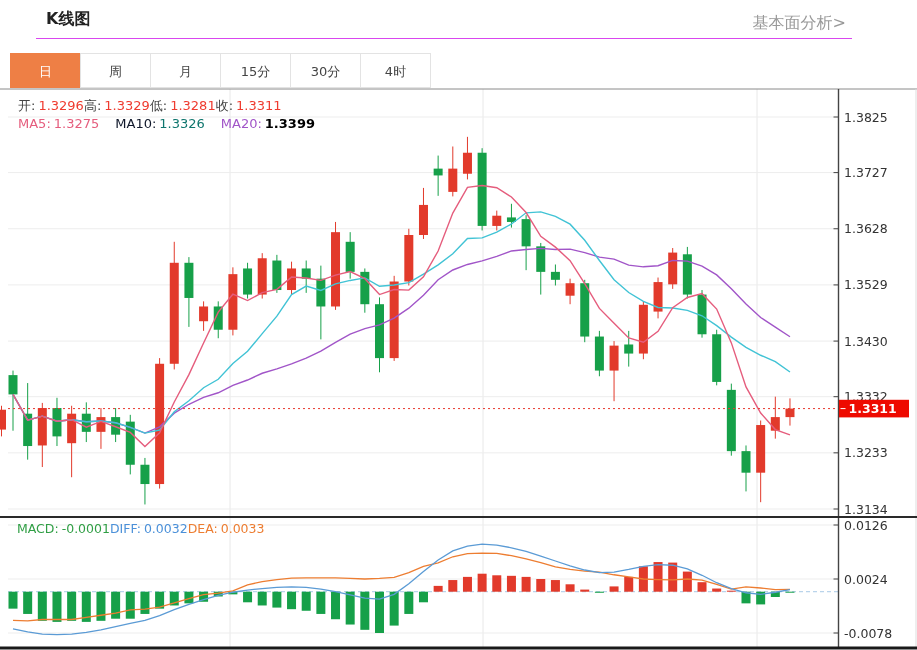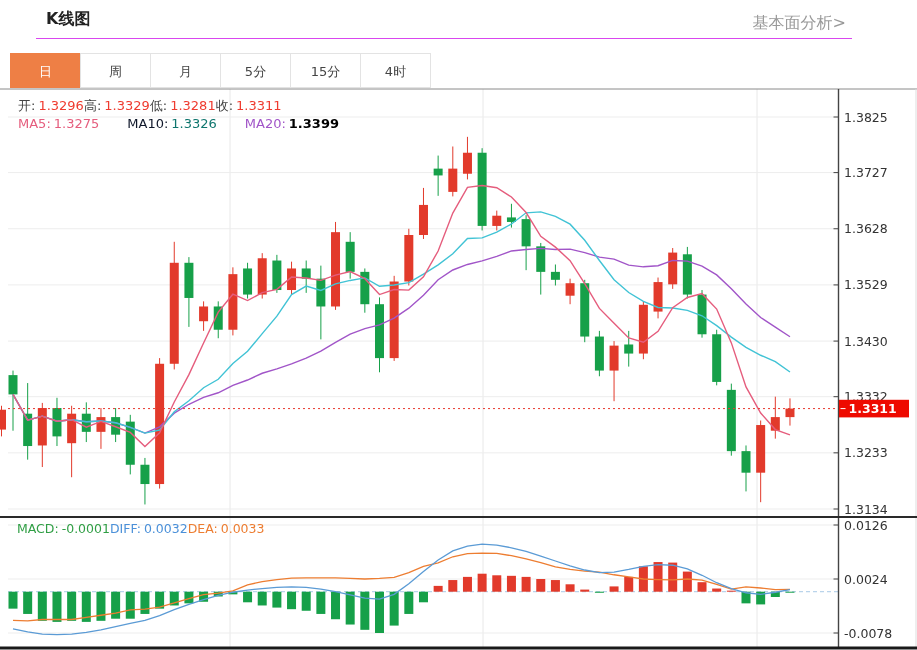--- a/index.html
+++ b/index.html
@@ -10,39 +10,39 @@
        box-sizing:border-box;z-index:2;background:#fff;margin-left:36px;}
   .hdr .title{position:absolute;left:10px;top:9px;font-size:16px;font-weight:bold;color:#222;}
   .hdr .link{position:absolute;right:6px;top:13px;font-size:16px;color:#999;text-decoration:none;cursor:pointer;}
   .tabs{position:absolute;left:10px;top:53px;display:flex;z-index:2;}
   .tab{width:71px;height:35px;line-height:35px;text-align:center;font-size:13px;color:#444;
        background:#fff;border:1px solid #e3e3e3;margin-left:-1px;cursor:pointer;box-sizing:border-box;}
   .tab:first-child{margin-left:0;}
   .tab.active{background:#ee7f45;border-color:#ee7f45;color:#fff;}
   .orow{position:absolute;display:flex;z-index:2;white-space:nowrap;}
   #ohlc-row{left:18px;top:97px;font-size:13px;gap:0;}
-  #ma-row{left:18px;top:116px;font-size:13px;gap:28px;}
+  #ma-row{left:18px;top:116px;font-size:13px;gap:16px;}
   #macd-row{left:17px;top:521px;font-size:12.5px;gap:0;}
   .pair .lb{color:#444;}
   .pair .vl{margin-left:3px;}
 </style>
 </head>
 <body>
 
 <div class="hdr">
   <span class="title">K线图</span>
   <a class="link">基本面分析&gt;</a>
 </div>
 
 <div class="tabs" id="tabs">
     <div class="tab active">日</div>
     <div class="tab">周</div>
     <div class="tab">月</div>
-    <div class="tab">5分</div>
     <div class="tab">15分</div>
+    <div class="tab">30分</div>
     <div class="tab">4时</div>
   </div>
 
 <svg id="chart-svg" width="917" height="650">
     <line x1="230" y1="89" x2="230" y2="648" stroke="#e8e8e8" stroke-width="1"></line>
     <line x1="483" y1="89" x2="483" y2="648" stroke="#e8e8e8" stroke-width="1"></line>
     <line x1="757" y1="89" x2="757" y2="648" stroke="#e8e8e8" stroke-width="1"></line>
     <line x1="8" y1="117" x2="838" y2="117" stroke="#ededed" stroke-width="1"></line>
     <line x1="833.5" y1="117" x2="838.5" y2="117" stroke="#444444" stroke-width="1"></line>
     <text x="844" y="121.5" font-size="12.5" fill="#333333">1.3825</text>

